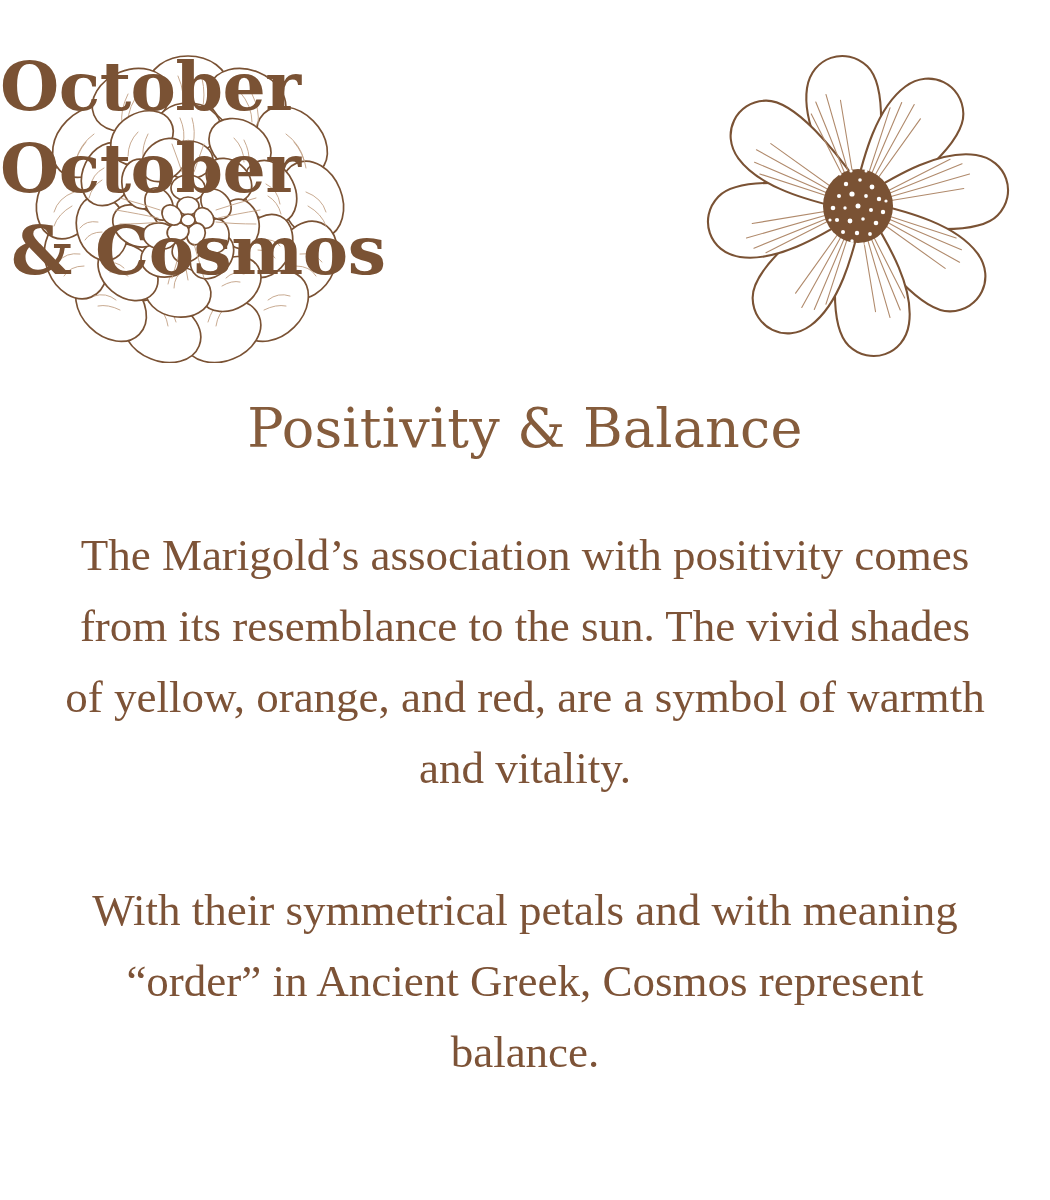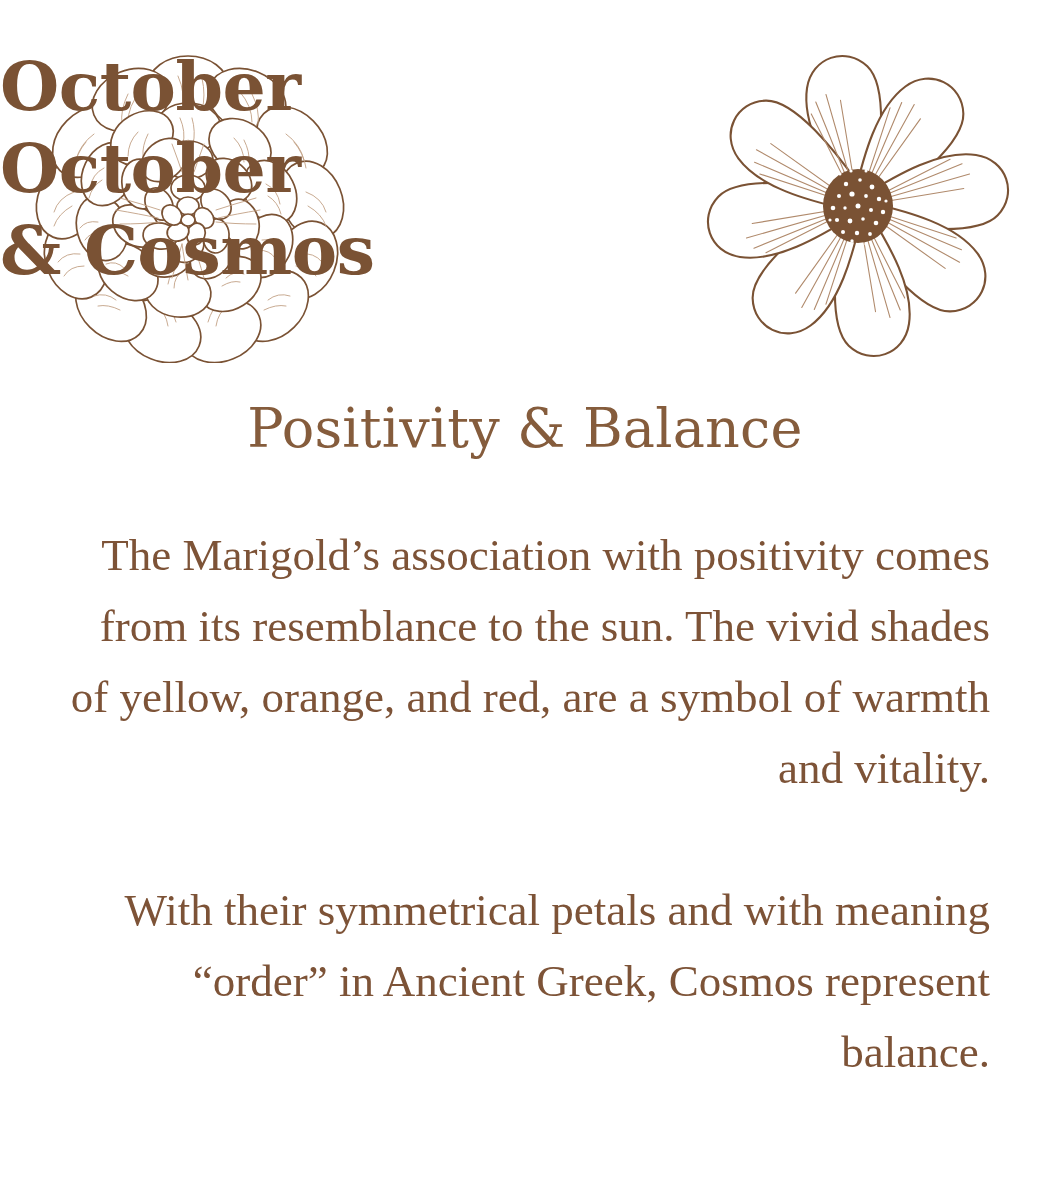--- a/index.html
+++ b/index.html
@@ -62,21 +62,21 @@
     display: block;
     color: #7a5234;
     font-family: "DejaVu Serif", "Liberation Serif", serif;
     font-weight: 700;
     font-size: 68px;
     line-height: 1.0;
     letter-spacing: -0.5px;
     margin: 0 0 14px 0;
     white-space: nowrap;
   }
-  .title-line:last-child { margin-bottom: 0; }
+  .title-line:last-child { margin-bottom: 0; padding-left: 11px; }
 
   
   .subtitle {
     position: absolute;
     left: 0;
     top: 398px;
     width: 1050px;
     text-align: center;
     color: #855c3c;
     font-family: "DejaVu Serif", "Liberation Serif", serif;
@@ -85,21 +85,21 @@
     line-height: 1.15;
     letter-spacing: 0.2px;
   }
 
   
   .body-copy {
     position: absolute;
     left: 60px;
     top: 520px;
     width: 930px;
-    text-align: right;
+    text-align: center;
     color: #7d5337;
     font-family: "Liberation Serif", "DejaVu Serif", serif;
     font-size: 45px;
     line-height: 71px;
   }
   .body-copy p {
     margin: 0;
   }
   .para-gap {
     height: 71px;

